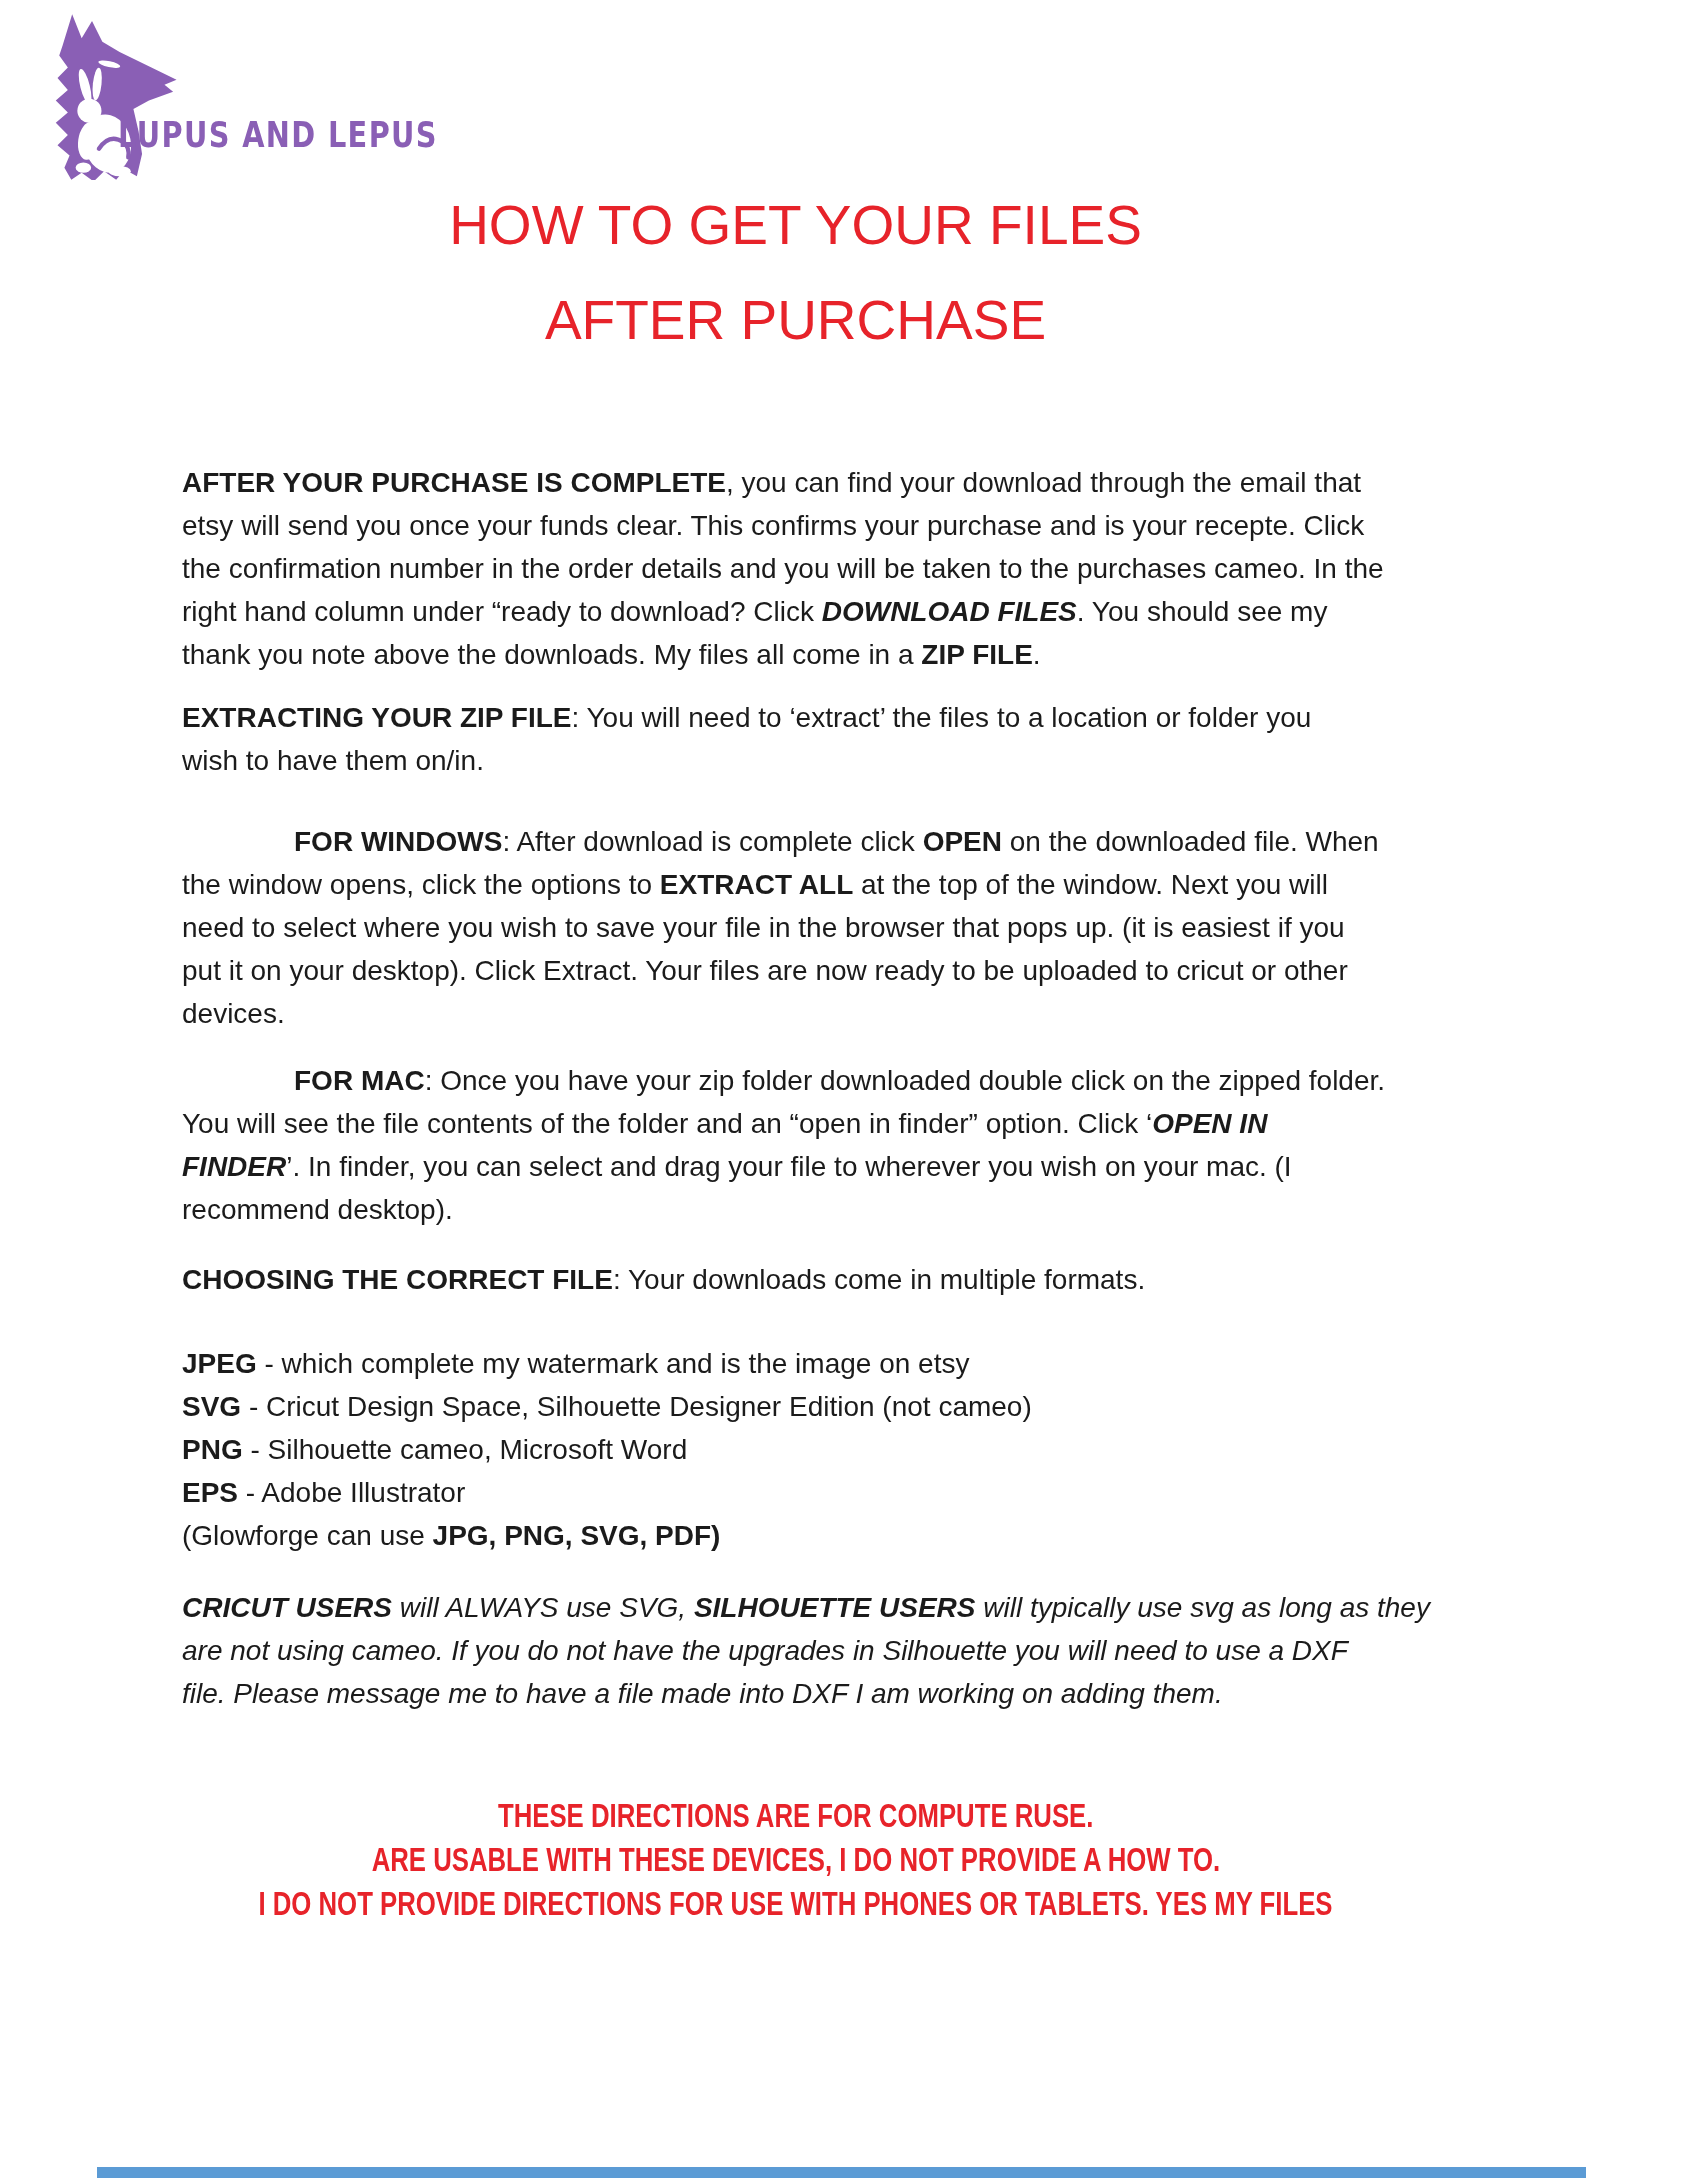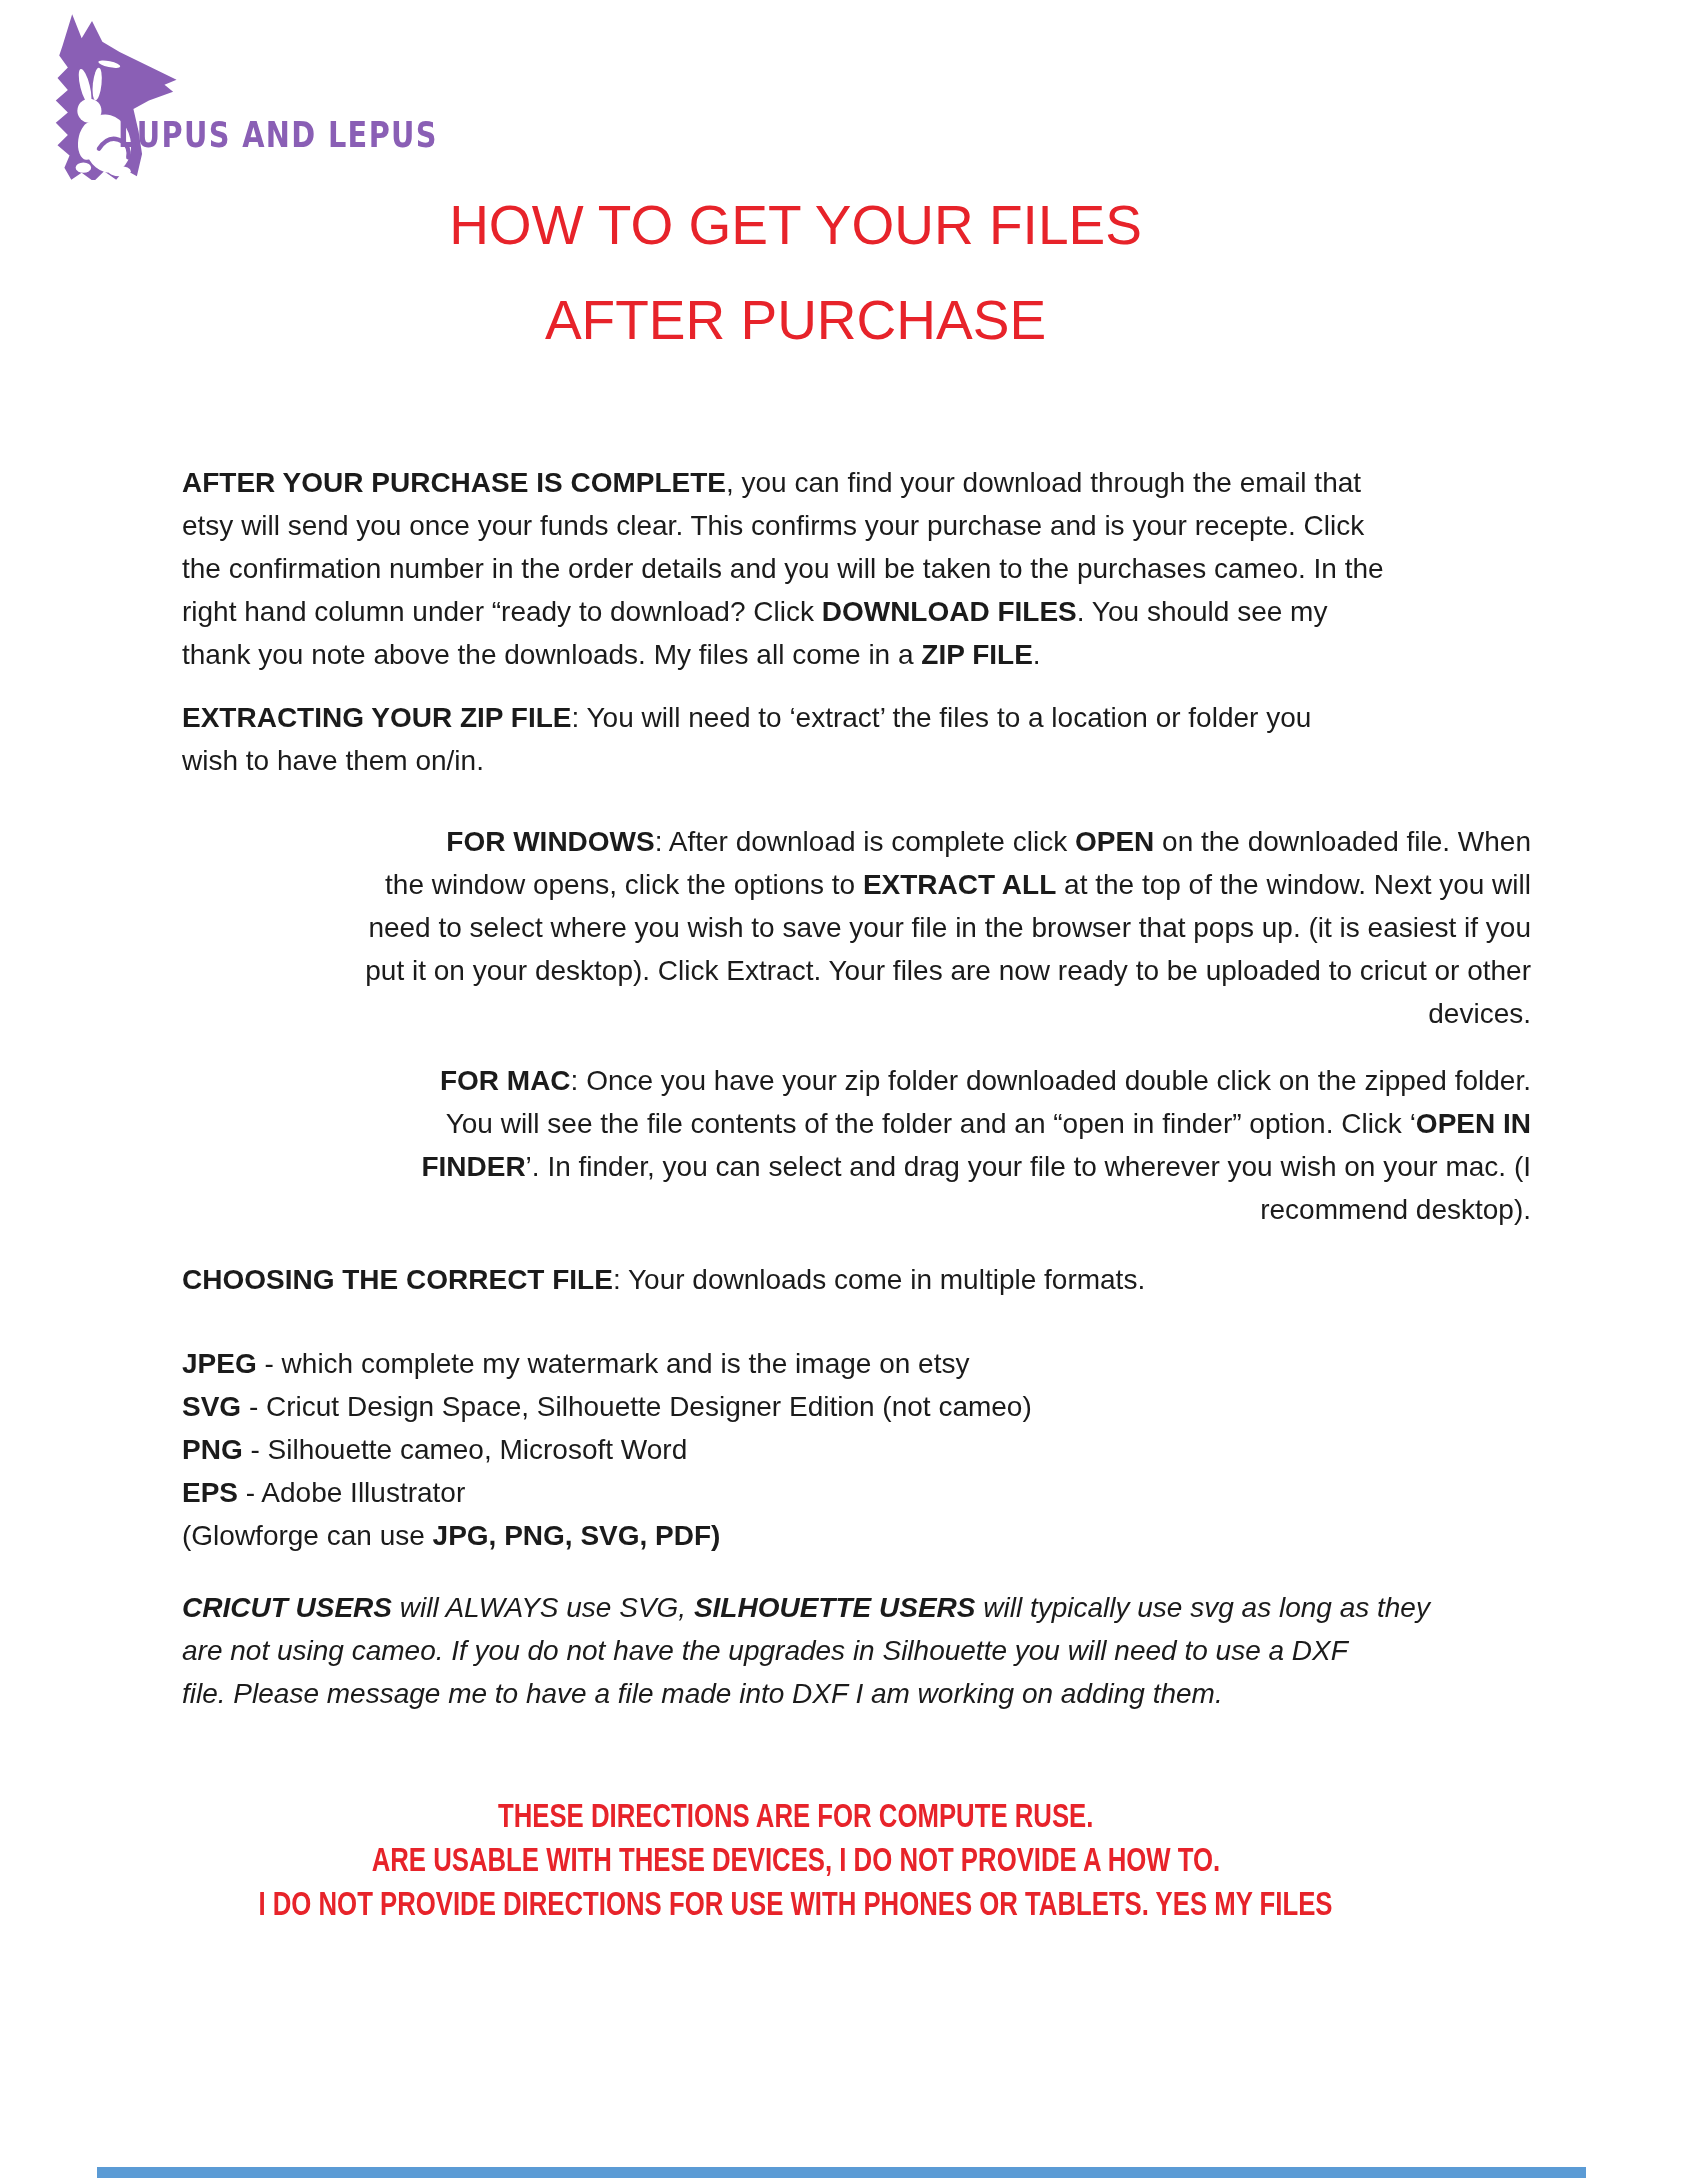--- a/index.html
+++ b/index.html
@@ -47,34 +47,34 @@
   
   .doc-body{
     position:absolute;left:182px;top:461px;width:1349px;
     font-size:28px;
     line-height:43px;
   }
   .doc-body p{
     margin:0 0 26px 0;
     white-space:pre-wrap;
   }
-  .doc-body p.indent{text-indent:112px;text-align:right;}
+  .doc-body p.indent{text-indent:112px;}
   .doc-body p:nth-of-type(1){margin-bottom:20px;}
   .doc-body p:nth-of-type(2){margin-bottom:38px;}
   .doc-body p:nth-of-type(3){margin-bottom:24px;}
   .doc-body p:nth-of-type(4){margin-bottom:27px;}
   .doc-body p:nth-of-type(5){margin-bottom:41px;}
   .doc-body p:nth-of-type(6),
   .doc-body p:nth-of-type(7),
   .doc-body p:nth-of-type(8),
   .doc-body p:nth-of-type(9){margin-bottom:0;}
   .doc-body p:nth-of-type(10){margin-bottom:28.5px;}
   .doc-body p:nth-of-type(11){margin-bottom:16px;font-style:italic;}
   .b{font-weight:700;}
-  .i{}
+  .i{font-style:italic;}
   
   .notice{
     position:absolute;left:0;right:0;top:1794px;
     text-align:center;
     color:var(--red);
     font-weight:700;
     font-size:33px;
     line-height:44px;
   }
   .notice .nline{display:block;}

